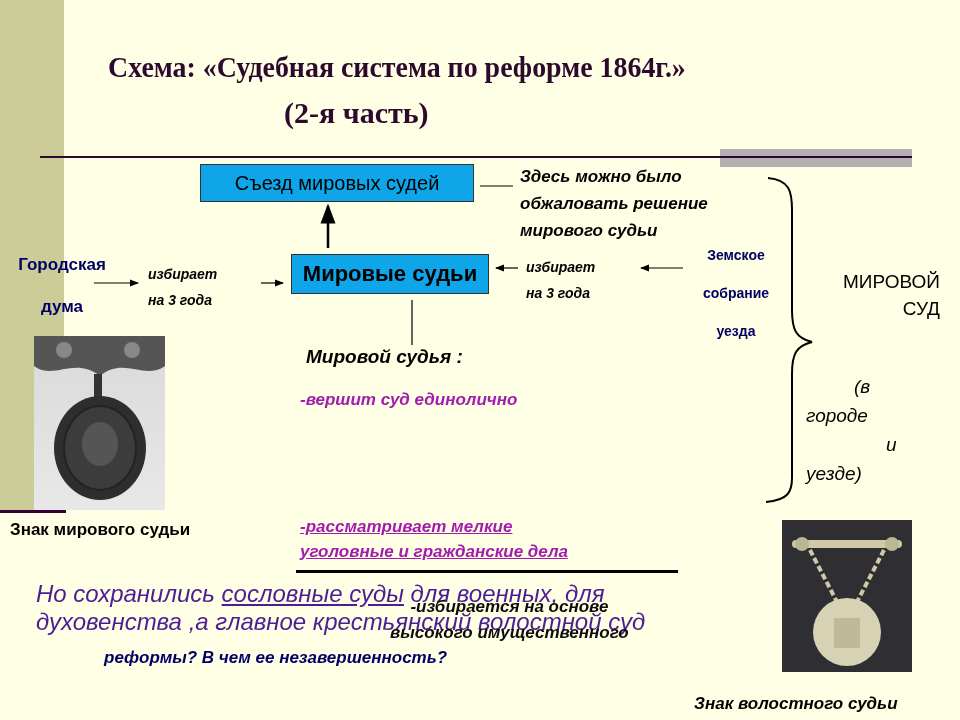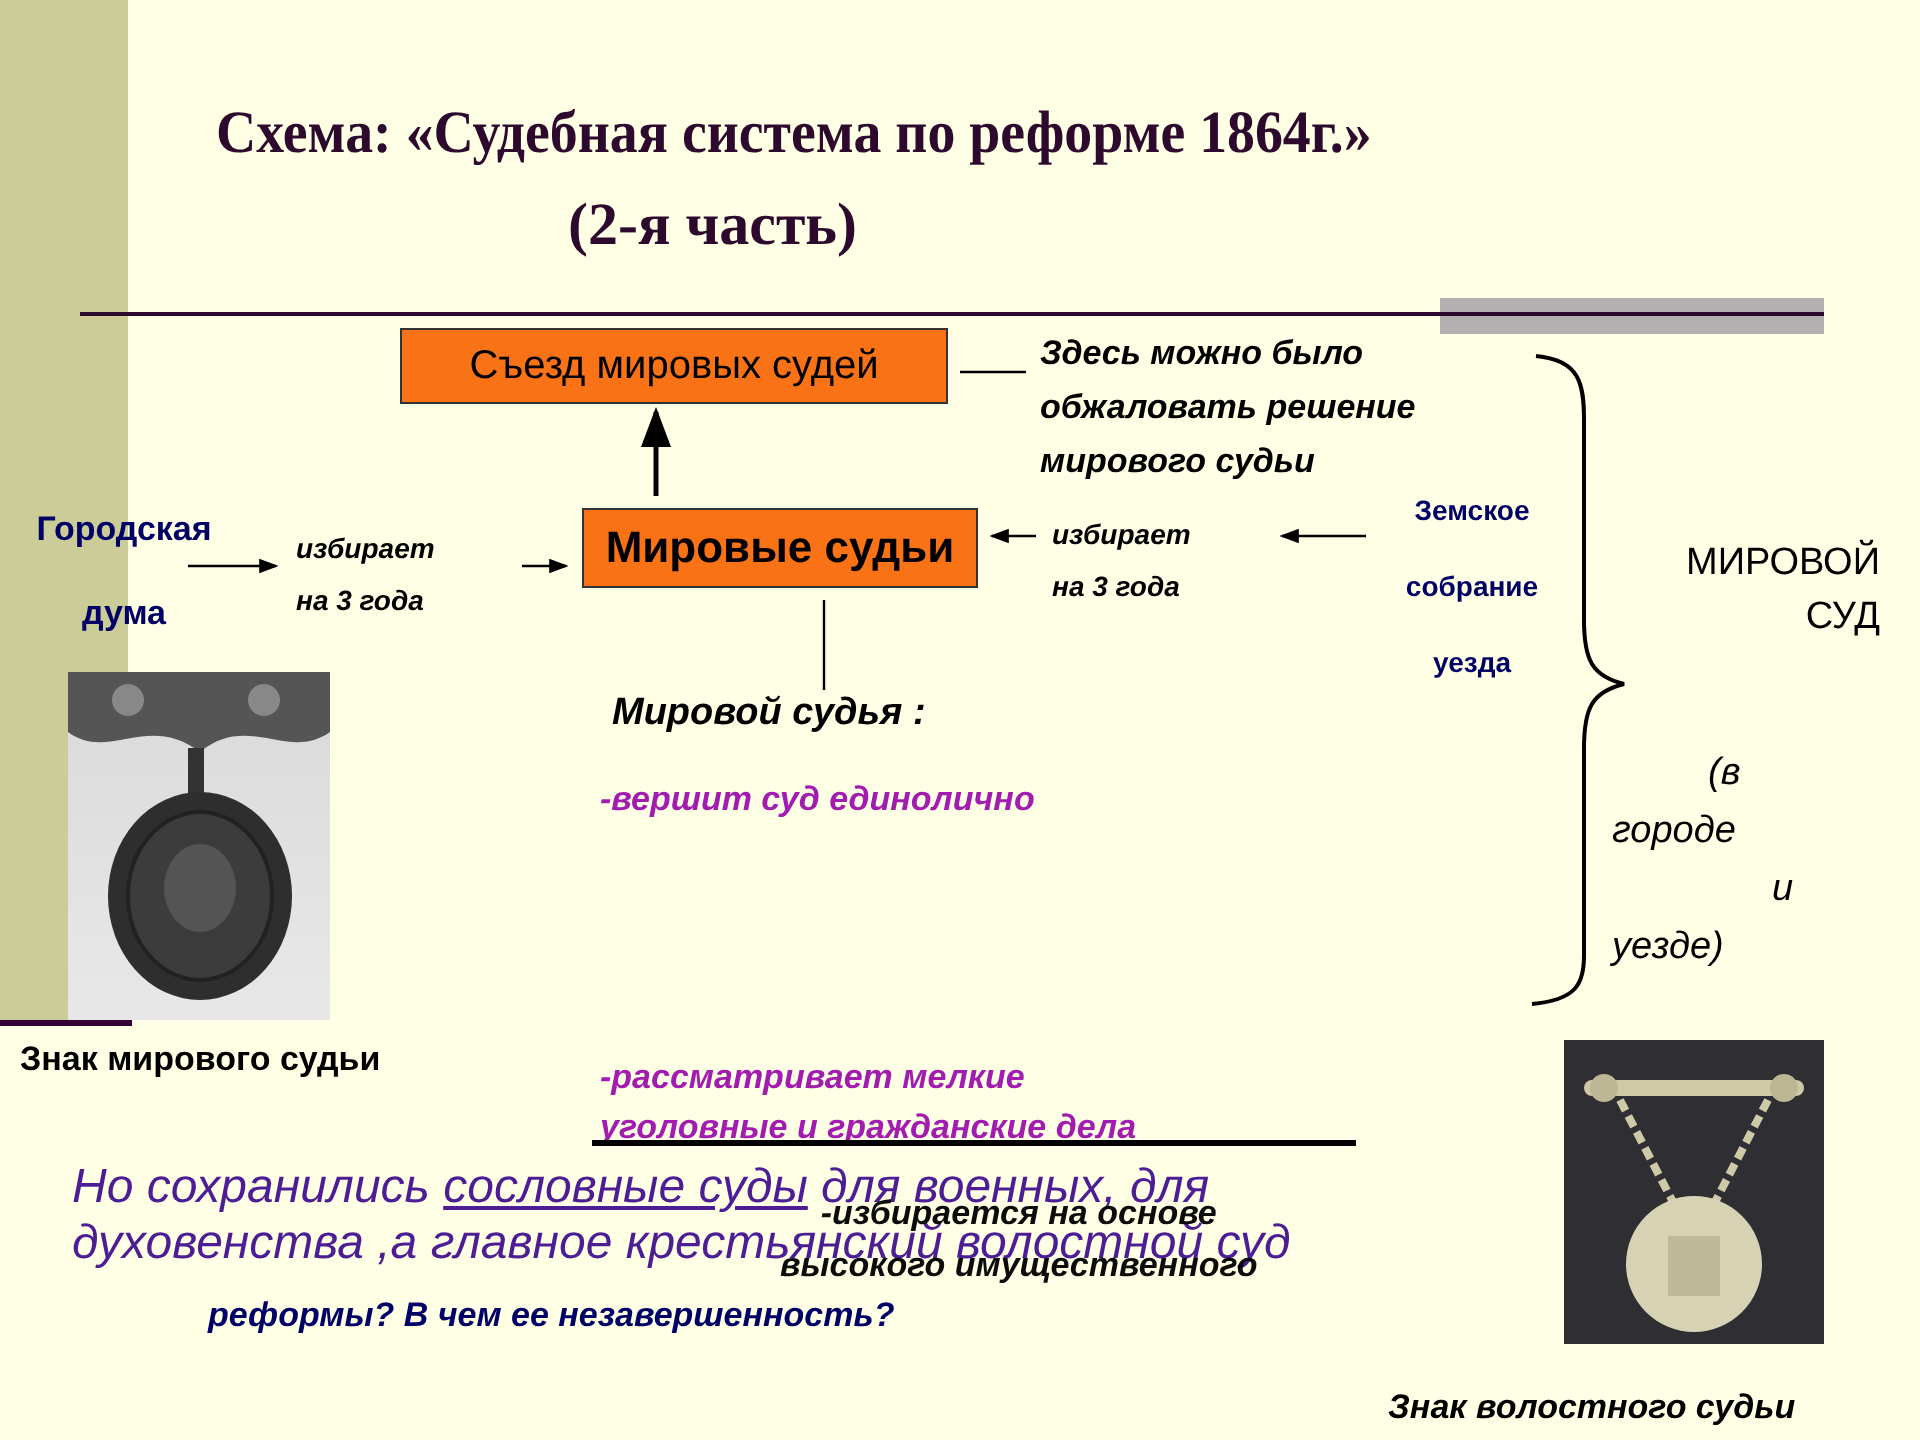--- a/index.html
+++ b/index.html
@@ -5,21 +5,21 @@
   html,body{margin:0;padding:0;}
   body{width:960px;height:720px;position:relative;overflow:hidden;background:#FFFFE5;font-family:"Liberation Sans",sans-serif;}
   .abs{position:absolute;}
   .sidebar{left:0;top:0;width:64px;height:510px;background:#CCCC99;}
   .sidebar-line{left:0;top:510px;width:66px;height:3px;background:#330033;}
   .title{left:100px;top:50px;width:800px;font-family:"Liberation Serif",serif;font-weight:bold;font-size:30px;color:#2D0A2D;}
   .title .l1{position:absolute;left:8px;top:0;white-space:nowrap;transform:scaleX(0.93);transform-origin:left;}
   .title .l2{position:absolute;left:184px;top:46px;white-space:nowrap;}
   .hr-top{left:40px;top:156px;width:872px;height:2px;background:#2D0A2D;}
   .gray-bar{left:720px;top:149px;width:192px;height:18px;background:#B2B0B0;}
-  .box{background:#f97316;border:1px solid #333;color:#000;font-weight:bold;display:flex;align-items:center;justify-content:center;white-space:nowrap;}
+  .box{background:#0ea5e9;border:1px solid #333;color:#000;font-weight:bold;display:flex;align-items:center;justify-content:center;white-space:nowrap;}
   .box-congress{left:200px;top:164px;width:272px;height:36px;font-size:20px;font-weight:normal;}
   .box-judges{left:291px;top:254px;width:196px;height:38px;font-size:22px;}
   .txt{white-space:nowrap;}
   .it{font-style:italic;font-weight:bold;}
   .navy{color:#000066;font-weight:bold;}
   .note{left:520px;top:163px;font-size:17px;line-height:27px;color:#000;}
   .elect{font-size:14px;line-height:26px;color:#000;}
   .city{left:4px;top:244px;font-size:17px;line-height:42px;text-align:center;width:116px;}
   .zemstvo{left:680px;top:236px;font-size:14px;line-height:38px;text-align:center;width:112px;}
   .mirovoy{left:800px;top:268px;width:140px;font-size:19px;line-height:27px;color:#000;text-align:right;}
@@ -114,21 +114,21 @@
 <div class="abs inwhere">
   <div class="txt" style="padding-left:48px">(в</div>
   <div class="txt">городе</div>
   <div class="txt" style="padding-left:80px">и</div>
   <div class="txt">уезде)</div>
 </div>
 
 <div class="abs heading it txt">Мировой судья :</div>
 
 <div class="abs bullet txt" style="left:300px;top:387px;">-вершит суд единолично</div>
-<div class="abs bullet" style="left:300px;top:526px;">
+<div class="abs bullet" style="left:300px;top:514px;text-decoration:underline;">
   <div class="txt">-рассматривает мелкие</div>
   <div class="txt">уголовные и гражданские дела</div>
 </div>
 
 <div class="abs hr-mid"></div>
 
 <div class="abs photo1">
   <svg width="131" height="174">
     <path d="M0,0 L131,0 L131,30 C110,45 90,20 66,40 C40,20 20,45 0,30 Z" fill="#555"></path>
     <circle cx="30" cy="14" r="8" fill="#888"></circle>

